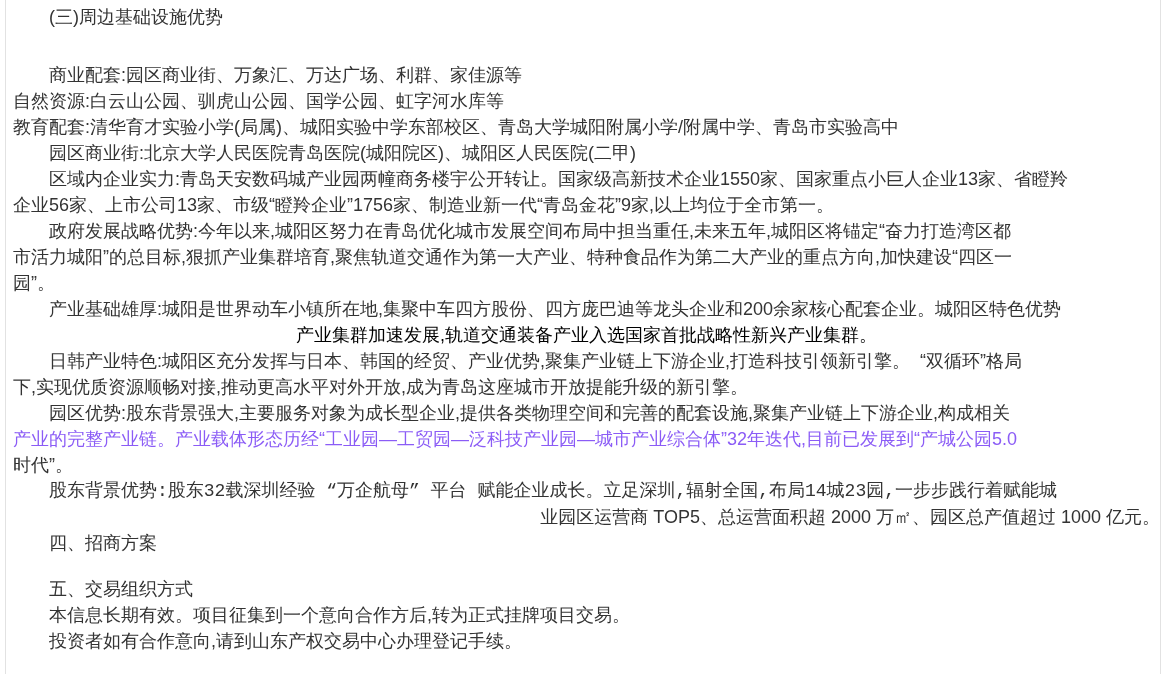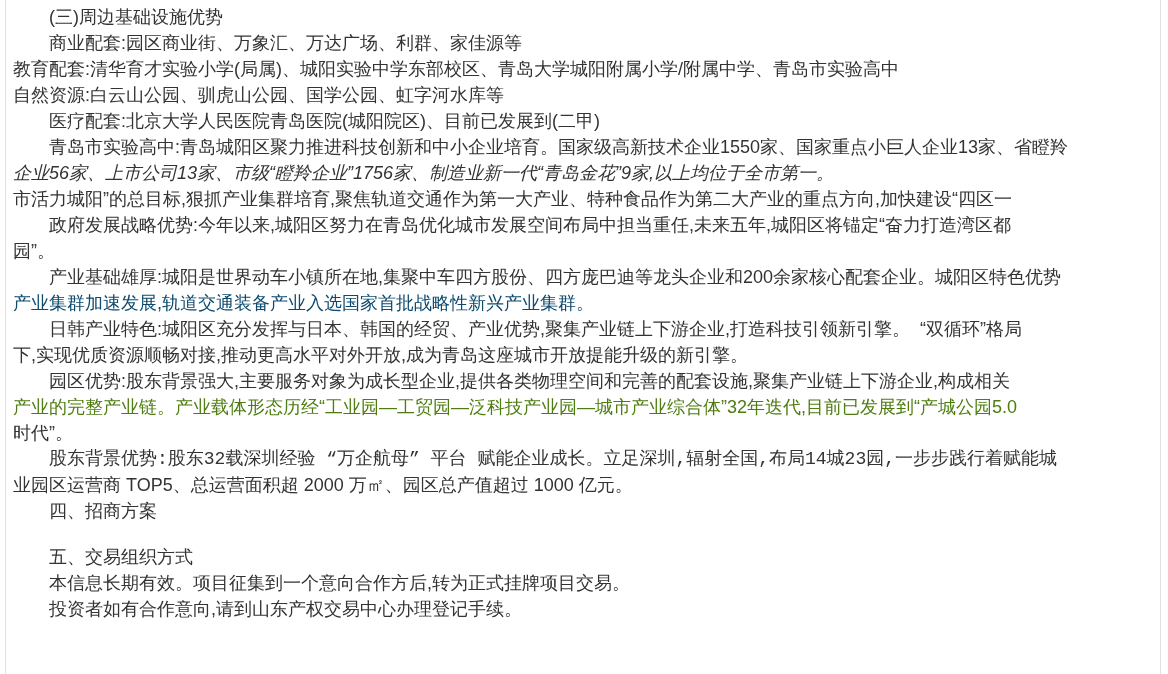--- a/index.html
+++ b/index.html
@@ -41,37 +41,37 @@
     padding-left: 36px;
   }
 </style>
 </head>
 <body>
 
 <div class="viewport">
   <div class="page" style="border-left-color: rgb(226, 226, 226); border-right-color: rgb(226, 226, 226); background: rgb(255, 255, 255);">
     <div class="doc-body" id="doc-body">
         <div class="text-line indent" style="color: rgb(51, 51, 51);">(三)周边基础设施优势</div>
-        <div class="text-line indent" style="color: rgb(51, 51, 51);">商业配套:园区商业街、万象汇、万达广场、利群、家佳源等</div>
+        <div class="text-line indent" style="color: rgb(51, 51, 51); margin-top: 32px;">商业配套:园区商业街、万象汇、万达广场、利群、家佳源等</div>
+        <div class="text-line" style="color: rgb(51, 51, 51);">自然资源:白云山公园、驯虎山公园、国学公园、虹字河水库等</div>
         <div class="text-line" style="color: rgb(51, 51, 51);">教育配套:清华育才实验小学(局属)、城阳实验中学东部校区、青岛大学城阳附属小学/附属中学、青岛市实验高中</div>
-        <div class="text-line" style="color: rgb(51, 51, 51);">自然资源:白云山公园、驯虎山公园、国学公园、虹字河水库等</div>
-        <div class="text-line indent" style="color: rgb(51, 51, 51);">医疗配套:北京大学人民医院青岛医院(城阳院区)、目前已发展到(二甲)</div>
-        <div class="text-line indent" style="color: rgb(51, 51, 51);">青岛市实验高中:青岛城阳区聚力推进科技创新和中小企业培育。国家级高新技术企业1550家、国家重点小巨人企业13家、省瞪羚</div>
-        <div class="text-line" style="color: rgb(51, 51, 51); font-style: italic;">企业56家、上市公司13家、市级“瞪羚企业”1756家、制造业新一代“青岛金花”9家,以上均位于全市第一。</div>
+        <div class="text-line indent" style="color: rgb(51, 51, 51);">园区商业街:北京大学人民医院青岛医院(城阳院区)、城阳区人民医院(二甲)</div>
+        <div class="text-line indent" style="color: rgb(51, 51, 51);">区域内企业实力:青岛天安数码城产业园两幢商务楼宇公开转让。国家级高新技术企业1550家、国家重点小巨人企业13家、省瞪羚</div>
+        <div class="text-line" style="color: rgb(51, 51, 51);">企业56家、上市公司13家、市级“瞪羚企业”1756家、制造业新一代“青岛金花”9家,以上均位于全市第一。</div>
+        <div class="text-line indent" style="color: rgb(51, 51, 51);">政府发展战略优势:今年以来,城阳区努力在青岛优化城市发展空间布局中担当重任,未来五年,城阳区将锚定“奋力打造湾区都</div>
         <div class="text-line" style="color: rgb(51, 51, 51);">市活力城阳”的总目标,狠抓产业集群培育,聚焦轨道交通作为第一大产业、特种食品作为第二大产业的重点方向,加快建设“四区一</div>
-        <div class="text-line indent" style="color: rgb(51, 51, 51);">政府发展战略优势:今年以来,城阳区努力在青岛优化城市发展空间布局中担当重任,未来五年,城阳区将锚定“奋力打造湾区都</div>
         <div class="text-line" style="color: rgb(51, 51, 51);">园”。</div>
         <div class="text-line indent" style="color: rgb(51, 51, 51);">产业基础雄厚:城阳是世界动车小镇所在地,集聚中车四方股份、四方庞巴迪等龙头企业和200余家核心配套企业。城阳区特色优势</div>
-        <div class="text-line" style="color: #0c4a6e;">产业集群加速发展,轨道交通装备产业入选国家首批战略性新兴产业集群。</div>
+        <div class="text-line" style="color: #000000; text-align: center;">产业集群加速发展,轨道交通装备产业入选国家首批战略性新兴产业集群。</div>
         <div class="text-line indent" style="color: rgb(51, 51, 51);">日韩产业特色:城阳区充分发挥与日本、韩国的经贸、产业优势,聚集产业链上下游企业,打造科技引领新引擎。  “双循环”格局</div>
         <div class="text-line" style="color: rgb(51, 51, 51);">下,实现优质资源顺畅对接,推动更高水平对外开放,成为青岛这座城市开放提能升级的新引擎。</div>
         <div class="text-line indent" style="color: rgb(51, 51, 51);">园区优势:股东背景强大,主要服务对象为成长型企业,提供各类物理空间和完善的配套设施,聚集产业链上下游企业,构成相关</div>
-        <div class="text-line" style="color: #4d7c0f;">产业的完整产业链。产业载体形态历经“工业园—工贸园—泛科技产业园—城市产业综合体”32年迭代,目前已发展到“产城公园5.0</div>
+        <div class="text-line" style="color: #8b5cf6;">产业的完整产业链。产业载体形态历经“工业园—工贸园—泛科技产业园—城市产业综合体”32年迭代,目前已发展到“产城公园5.0</div>
         <div class="text-line" style="color: rgb(51, 51, 51);">时代”。</div>
         <div class="text-line indent" style="color: rgb(51, 51, 51); font-family: Liberation Mono, monospace;">股东背景优势:股东32载深圳经验 “万企航母” 平台 赋能企业成长。立足深圳,辐射全国,布局14城23园,一步步践行着赋能城</div>
-        <div class="text-line" style="color: rgb(51, 51, 51);">业园区运营商 TOP5、总运营面积超 2000 万㎡、园区总产值超过 1000 亿元。</div>
+        <div class="text-line" style="color: rgb(51, 51, 51); text-align: right;">业园区运营商 TOP5、总运营面积超 2000 万㎡、园区总产值超过 1000 亿元。</div>
         <div class="text-line indent" style="color: rgb(51, 51, 51);">四、招商方案</div>
         <div class="text-line indent" style="color: rgb(51, 51, 51); margin-top: 20px;">五、交易组织方式</div>
         <div class="text-line indent" style="color: rgb(51, 51, 51);">本信息长期有效。项目征集到一个意向合作方后,转为正式挂牌项目交易。</div>
         <div class="text-line indent" style="color: rgb(51, 51, 51);">投资者如有合作意向,请到山东产权交易中心办理登记手续。</div>
       </div>
   </div>
 </div>
 
 </body></html>

